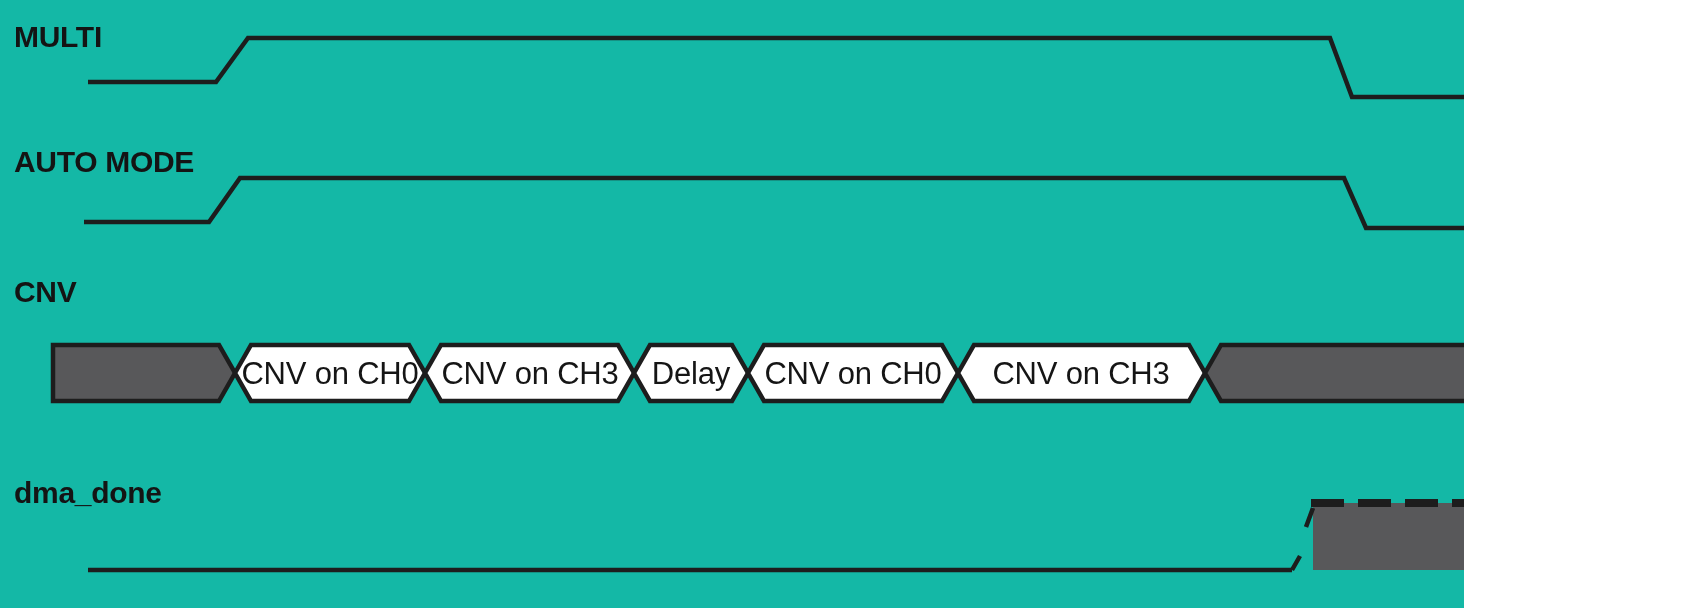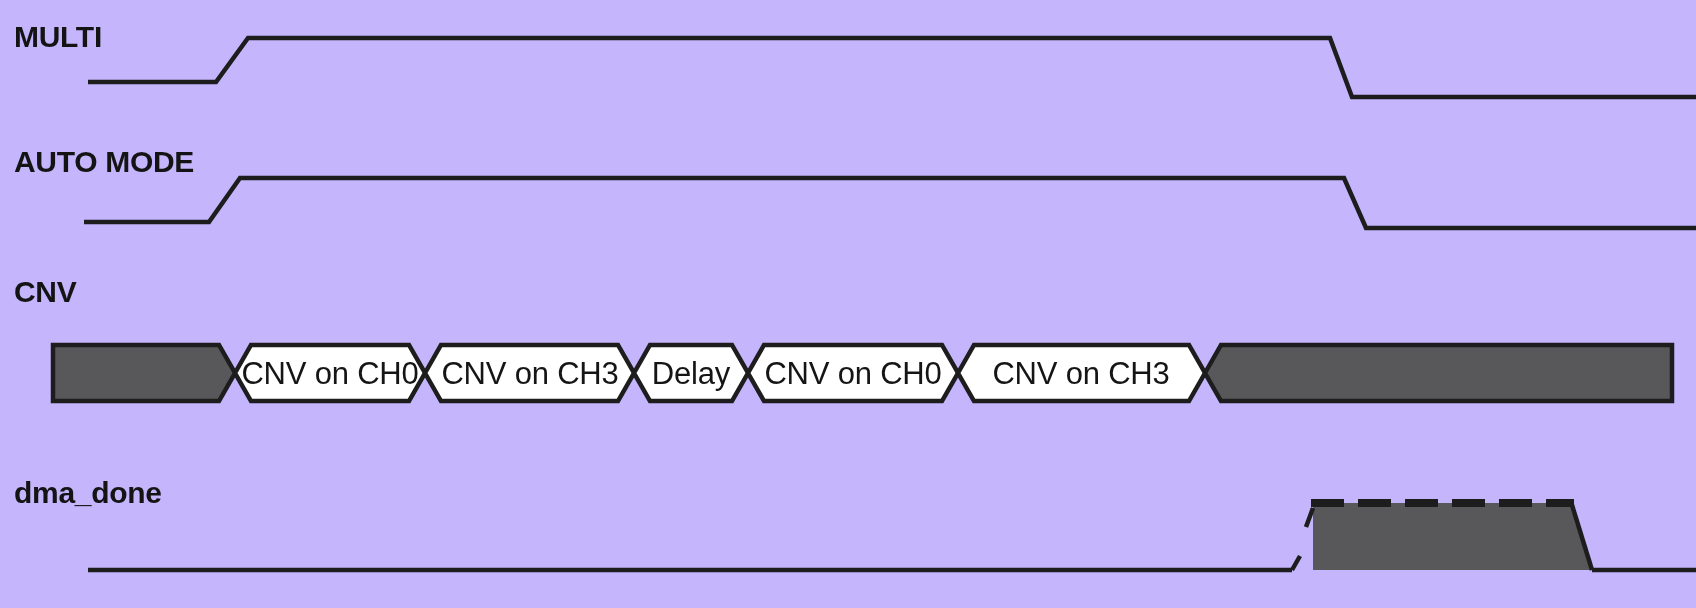--- a/index.html
+++ b/index.html
@@ -5,23 +5,23 @@
   html, body {
     margin: 0;
     padding: 0;
     background: #ffffff;
   }
   body {
     font-family: "Liberation Sans", sans-serif;
   }
   #diagram-root {
     position: relative;
-    width: 1696px;
+    width: 1464px;
     height: 608px;
-    background: #c4b5fd;
+    background: #14b8a6;
     overflow: hidden;
   }
   #timing-svg {
     position: absolute;
     top: 0;
     left: 0;
     width: 1696px;
     height: 608px;
     display: block;
   }

